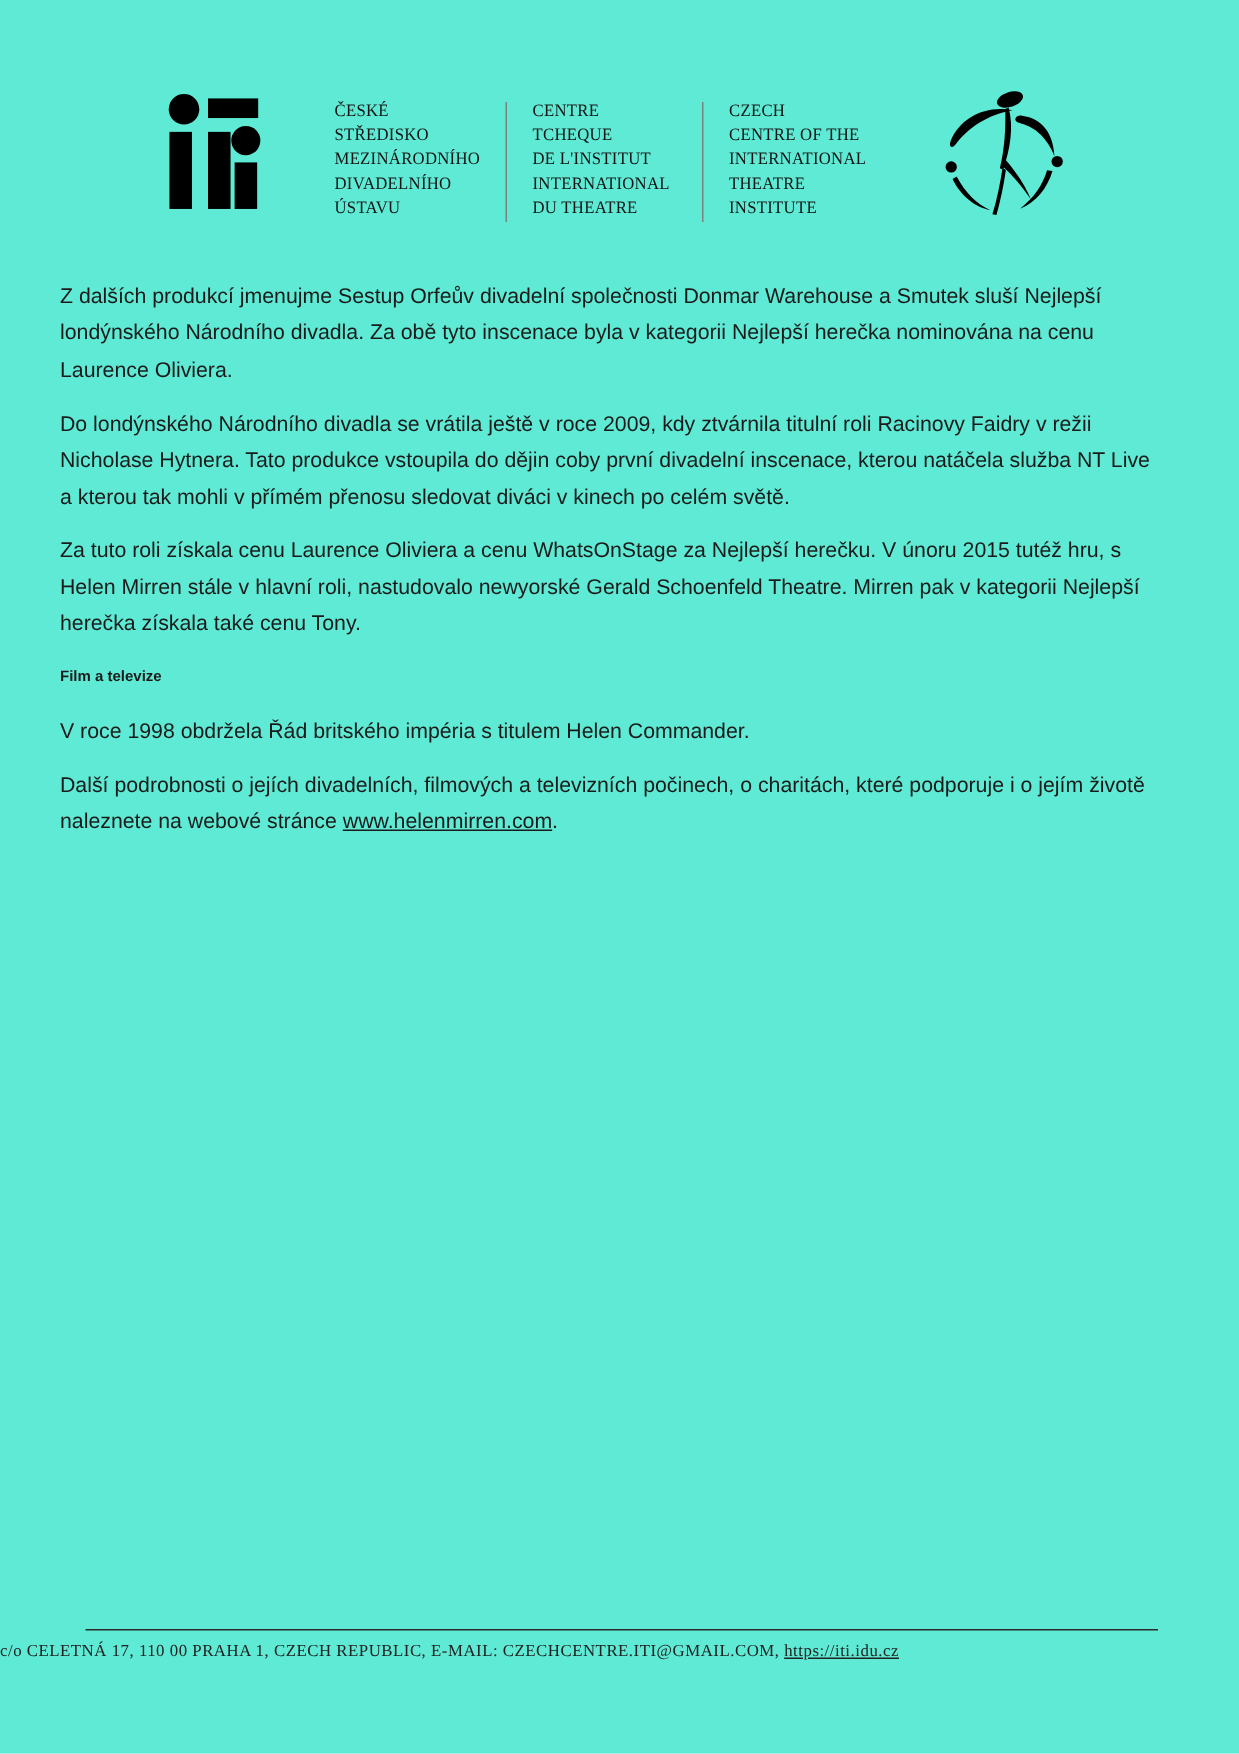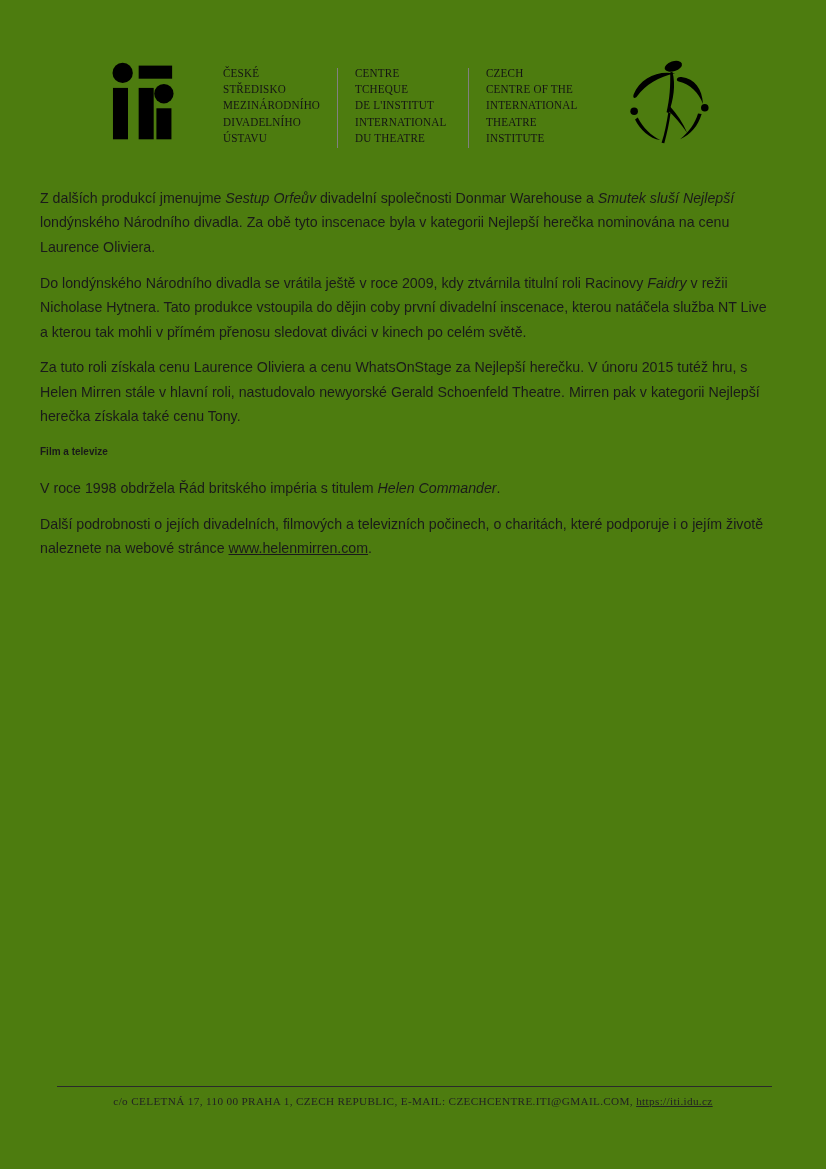--- a/index.html
+++ b/index.html
@@ -1,19 +1,19 @@
 <!DOCTYPE html>
 <html><head>
 <meta charset="utf-8">
 <style>
   html,body{margin:0;padding:0;background:#e8e8e8;}
   .page{
     position:relative;
     width:826px;height:1169px;
-    background:#4d7c0f;
+    background:#5eead4;
     margin:0 auto;
     overflow:hidden;
     font-family:"Liberation Sans", sans-serif;
   }
   
   .header{position:absolute;left:0;top:0;width:826px;height:170px;}
   .iti-logo{position:absolute;left:112px;top:61px;width:64px;height:80px;}
   .dancer-logo{position:absolute;left:622px;top:58px;width:90px;height:94px;}
   .hdr-col{
     position:absolute;top:66px;
@@ -28,30 +28,29 @@
   
   .doc-body{
     position:absolute;left:40px;top:186px;width:733px;
     font-size:14.2px;line-height:24.4px;color:#1a1a1a;
   }
   .doc-body p{margin:0 0 11.5px 0;}
   .doc-body h2{
     margin:1px 0 11.5px 0;
     font-size:10px;line-height:24.4px;font-weight:bold;color:#1a1a1a;
   }
-  .italic{font-style:italic;}
+  .italic{}
   a.link{color:inherit;cursor:pointer;}
   
   .footer-rule{
     position:absolute;left:57px;top:1086px;width:715px;
     border-top:1.4px solid #2a2a2a;
   }
   .footer-text{
     position:absolute;left:0;top:1095px;width:826px;
-    text-align:center;
     font-family:"Liberation Serif", serif;
     font-size:11.2px;letter-spacing:0.35px;color:#222222;
   }
   svg{display:block;}
 </style>
 </head>
 <body>
 
 <div class="page">
 

